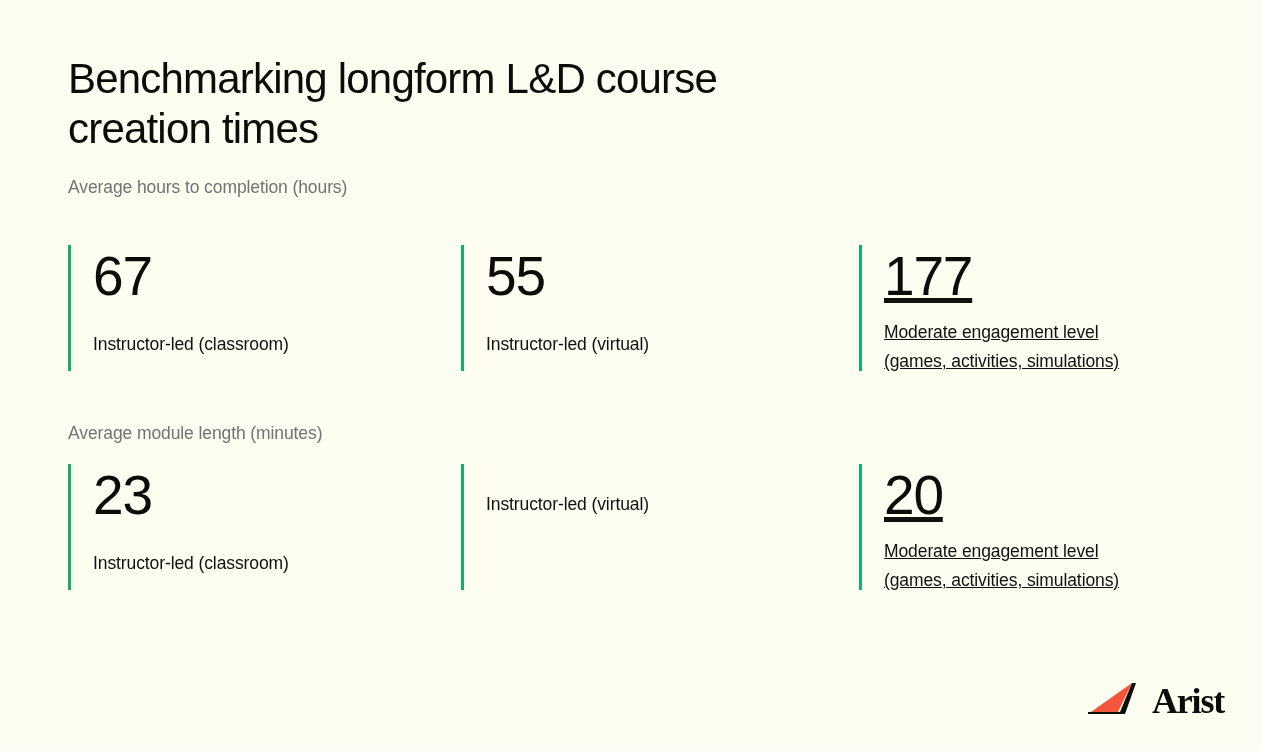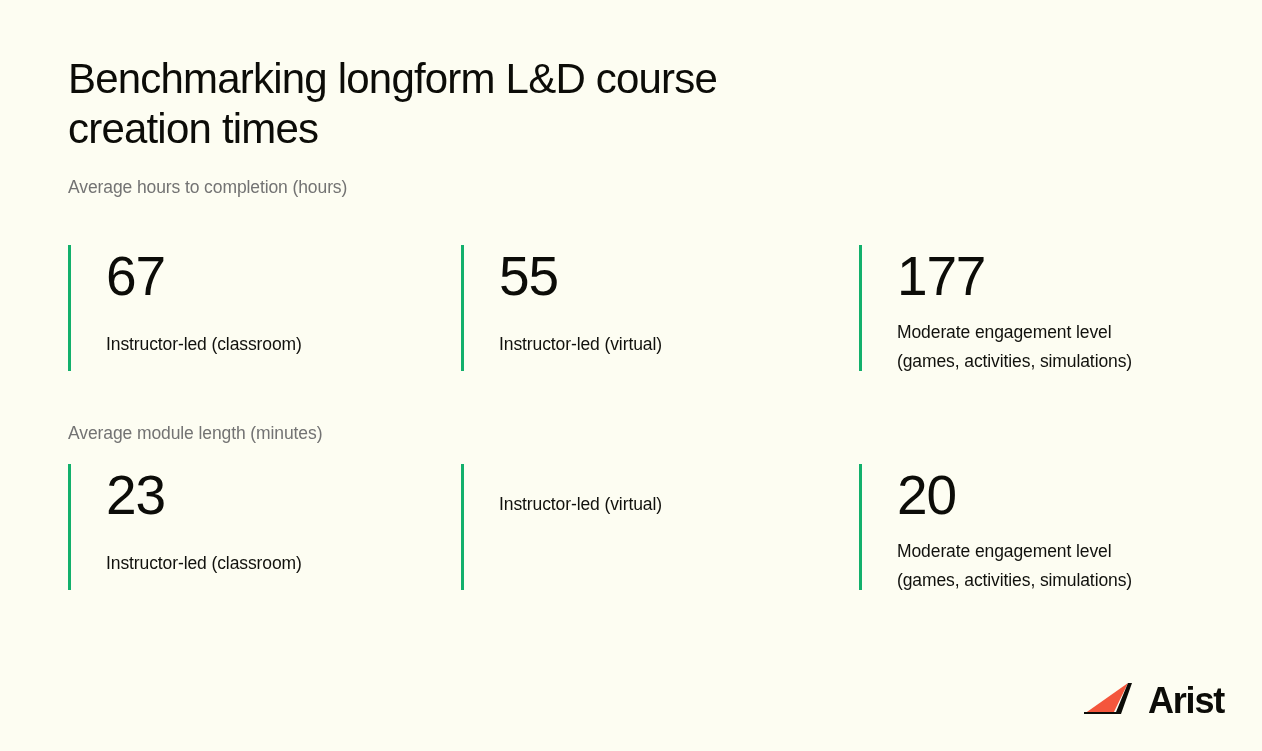--- a/index.html
+++ b/index.html
@@ -54,26 +54,26 @@
     position:absolute;
     left:68px;
     width:1160px;
     display:flex;
   }
   .stat-row.r1 { top:245px; }
   .stat-row.r2 { top:464px; }
 
   .stat-card {
     position:relative;
-    padding-left:38px;
+    padding-left:25px;
     min-height:126px;
   }
   .stat-card.c1 { width:393px; }
   .stat-card.c2 { width:398px; }
-  .stat-card.c3 { width:349px; }
+  .stat-card.c3 { width:349px;text-decoration:underline; }
 
   .accent-bar {
     position:absolute;
     left:0;
     top:0;
     width:3px;
     height:126px;
     background:#12b06c;
   }
 
@@ -99,20 +99,21 @@
   .stat-label .l2 { display:block; }
 
   
   .logo {
     position:absolute;
     right:38px;
     bottom:30px;
     display:flex;
     align-items:center;
     gap:16px;
+    font-family:Liberation Serif, serif;
   }
   .logo-mark {
     width:54px;
     height:40px;
     display:block;
   }
   .logo-word {
     font-size:36px;
     line-height:36px;
     font-weight:700;

